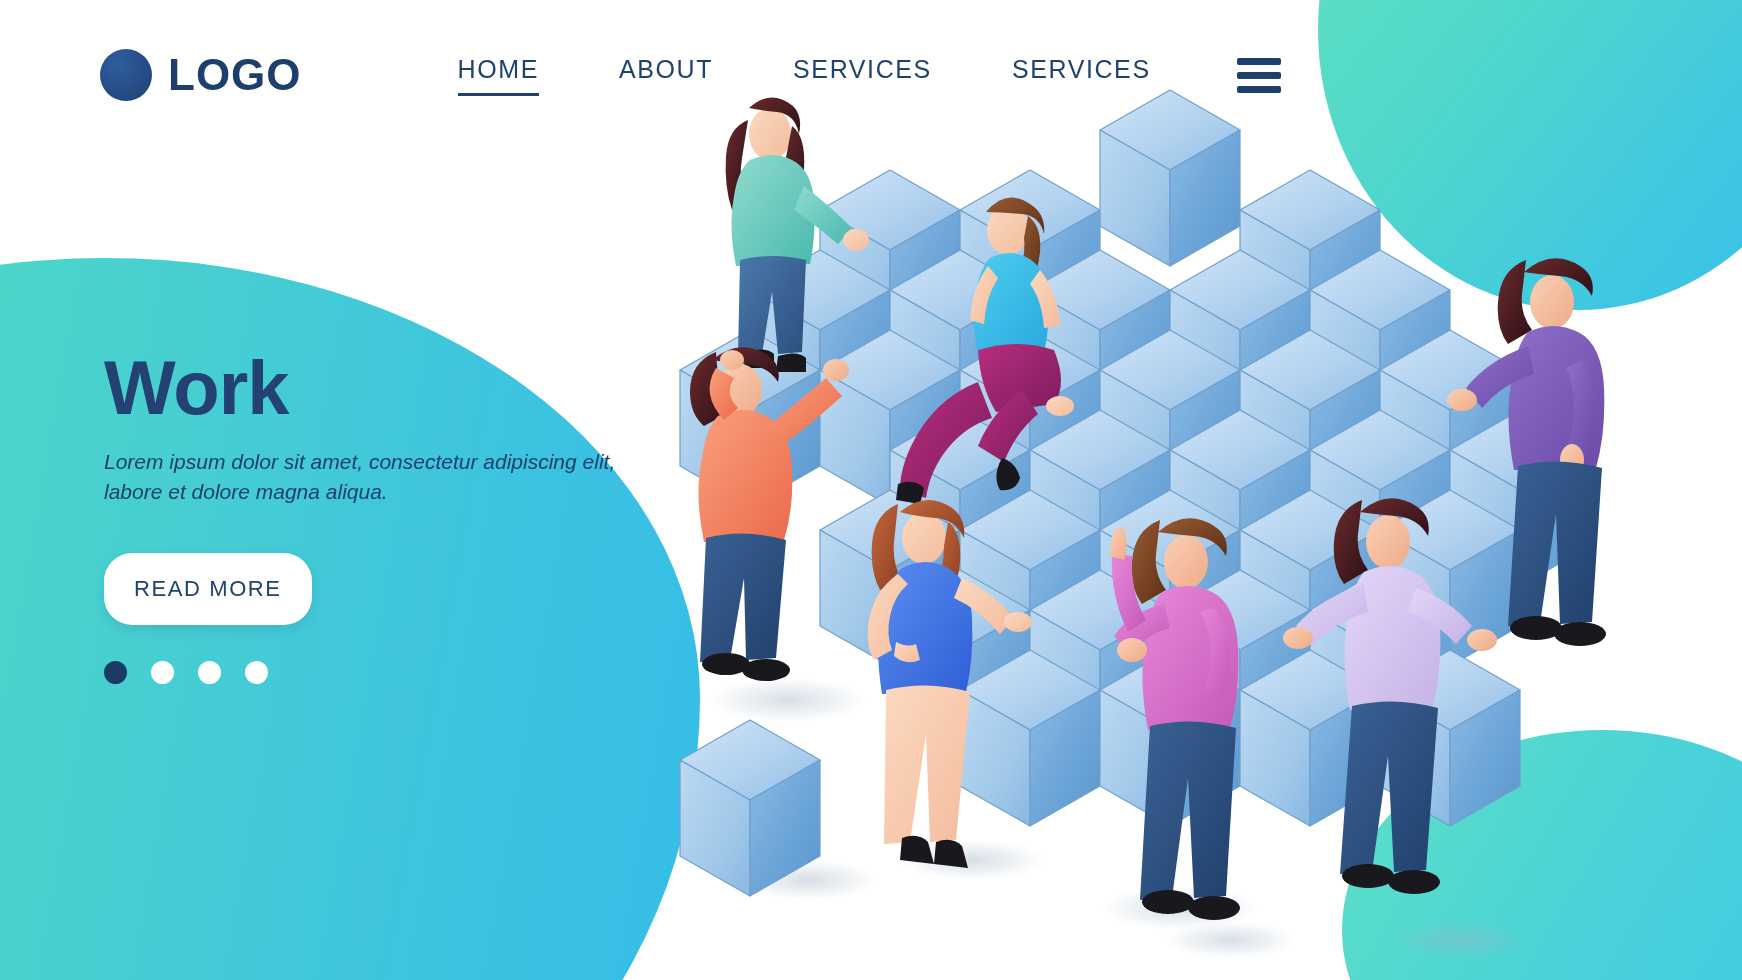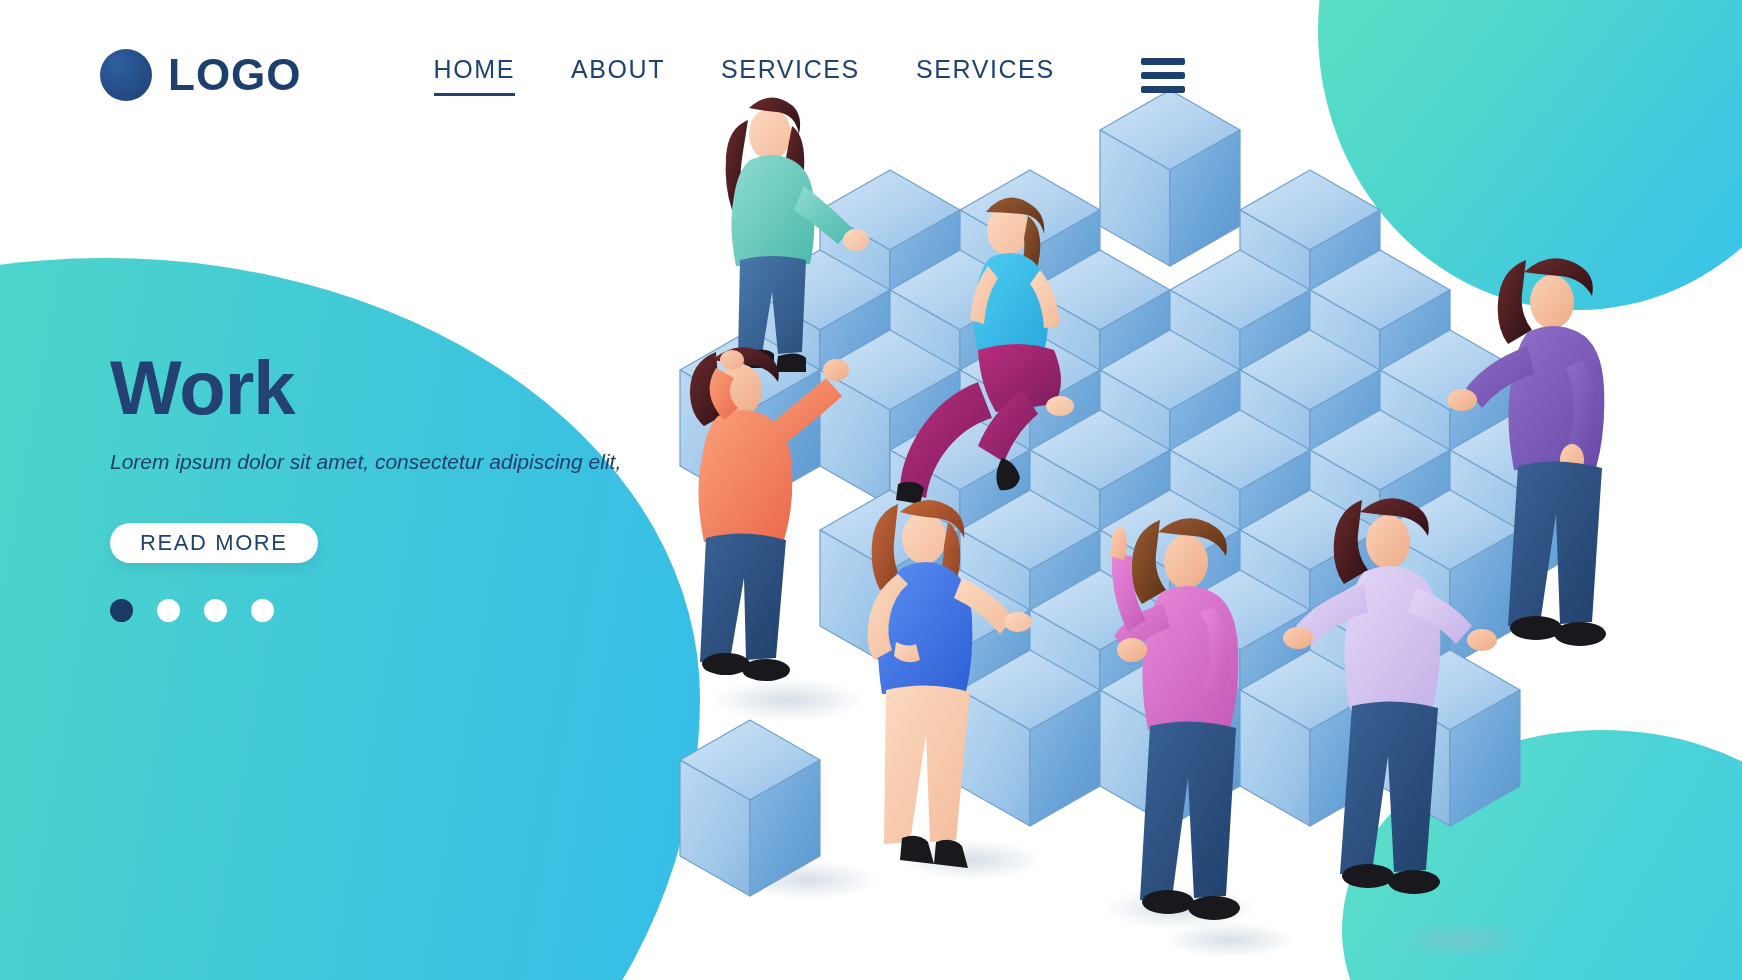--- a/index.html
+++ b/index.html
@@ -53,56 +53,57 @@
   }
   .nav {
     display:flex; align-items:center; gap:56px;
     margin-left:132px;
   }
   .nav-link {
     position:relative;
     font-size:25px; font-weight:500; letter-spacing:1.6px;
     color:#20426f; text-decoration:none; cursor:pointer;
     padding-bottom:12px;
+    margin-left:24px;
   }
   .nav-link.active::after {
     content:""; position:absolute; left:0; right:0; bottom:0;
     height:3px; background:#20426f;
   }
   .hamburger {
     margin-left:30px; width:44px; cursor:pointer;
     display:flex; flex-direction:column; gap:7px;
   }
   .hamburger span {
     display:block; height:7px; border-radius:2px;
     background:#1f3f6d;
   }
 
   
   .hero {
     position:absolute; z-index:20;
-    left:110px; top:352px; width:560px;
+    left:104px; top:352px; width:560px;
   }
   .hero-title-1 {
     font-size:76px; font-weight:bold; line-height:0.96;
     color:#234173; letter-spacing:-1px;
   }
   .hero-title-2 {
     font-size:76px; font-weight:300; line-height:1.04;
     color:#ffffff; letter-spacing:-0.5px;
   }
   .hero-sub {
     margin-top:22px;
     font-size:21px; font-style:italic; line-height:1.42;
     color:#1e3f6b; font-weight:500;
   }
   .hero-sub span { display:block; }
   .cta {
     display:inline-block; margin-top:46px;
-    padding:7px 30px; border-radius:28px; border:none;
+    padding:23px 30px; border-radius:28px; border:none;
     background:#ffffff; color:#20426f;
     font-size:22px; font-weight:500; letter-spacing:1.6px;
     cursor:pointer;
     box-shadow:0 5px 12px rgba(20,60,90,0.13);
     font-family:"Liberation Sans", sans-serif;
   }
   .dots { margin-top:36px; display:flex; gap:24px; align-items:center; }
   .dot { width:23px; height:23px; border-radius:50%; background:#ffffff; cursor:pointer; }
   .dot.active { background:#1c3a66; }
 
@@ -140,20 +141,21 @@
         <span></span>
       </div>
     </nav>
   </header>
 
   <section class="hero">
     <h1 class="hero-title-1">Work</h1>
 
     <p class="hero-sub">
       <span>Lorem ipsum dolor sit amet, consectetur adipiscing elit,</span>
+      <span>labore et dolore magna aliqua.</span>
     </p>
 
     <button class="cta">READ MORE</button>
 
     <div class="dots">
       <span class="dot active"></span>
       <span class="dot"></span>
       <span class="dot"></span>
       <span class="dot"></span>
     </div>

